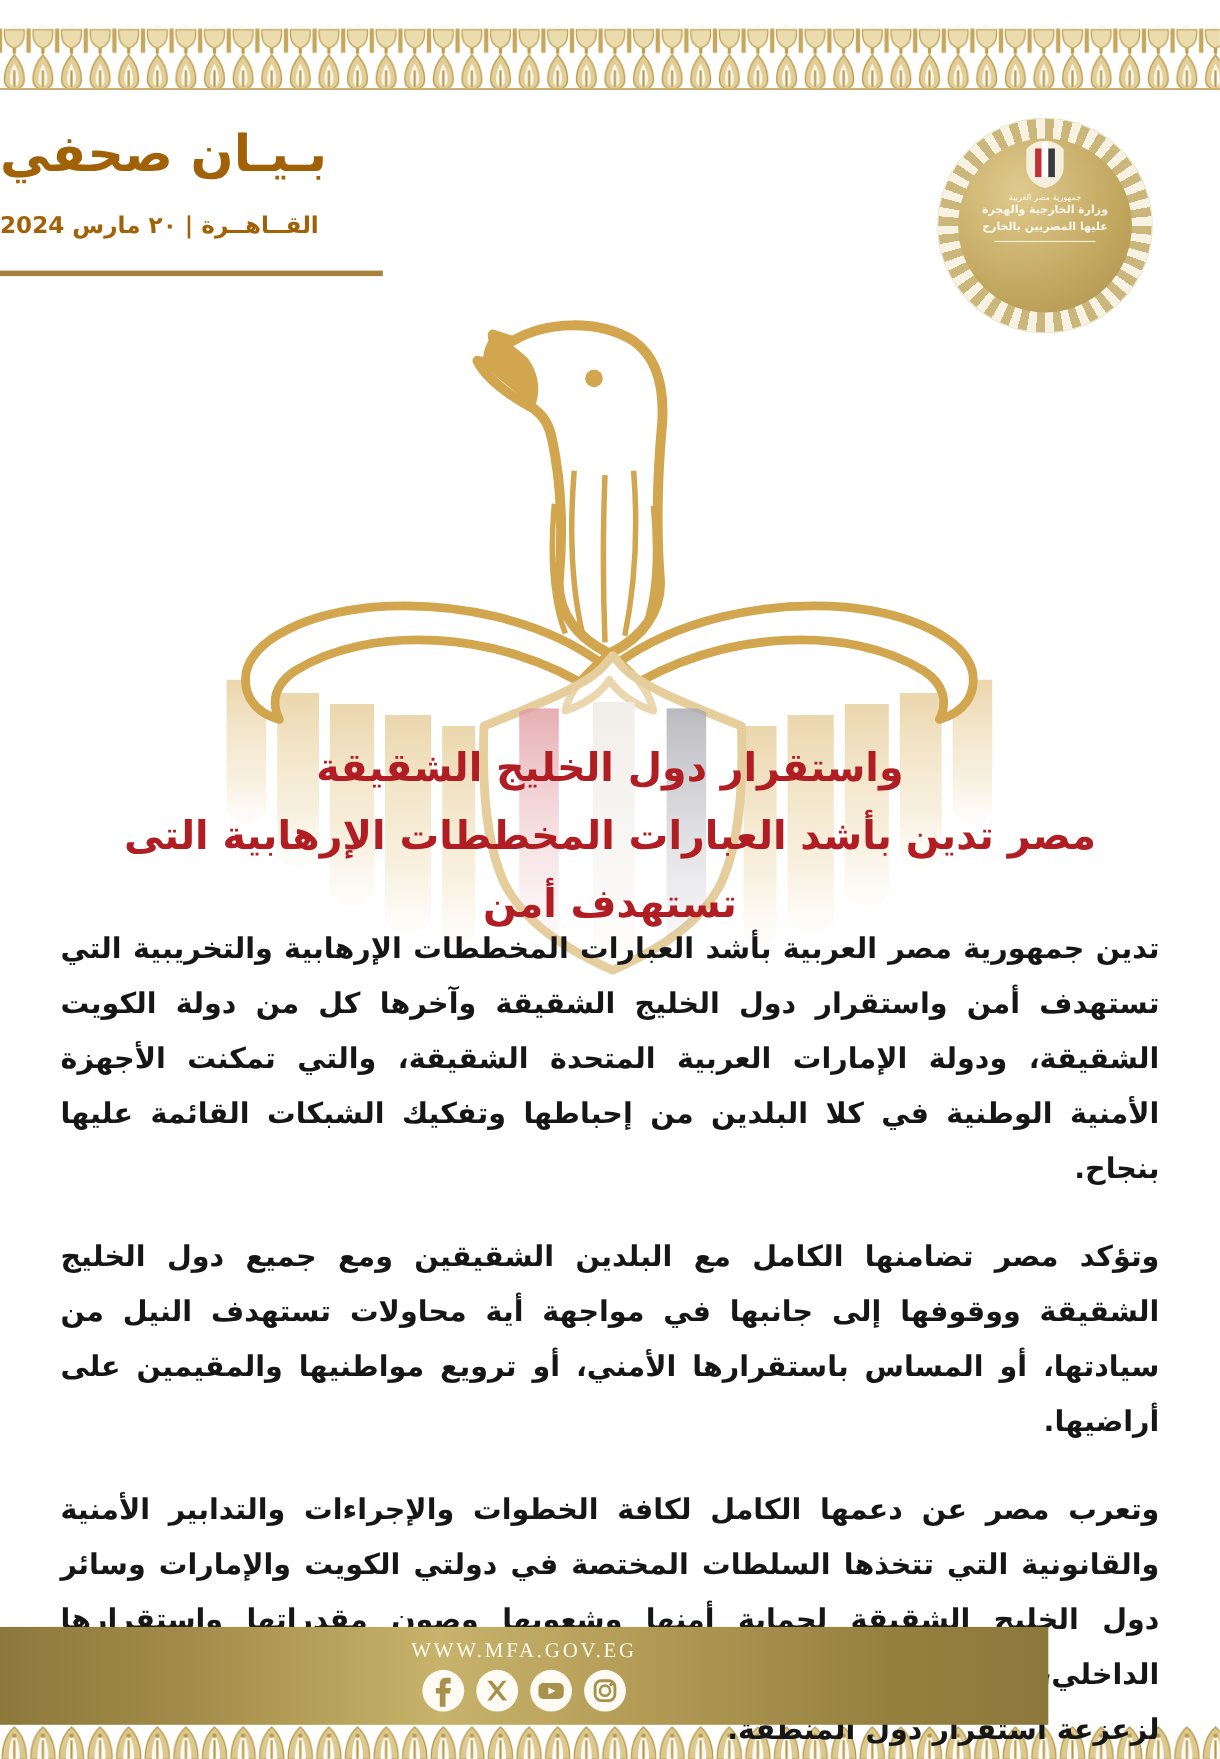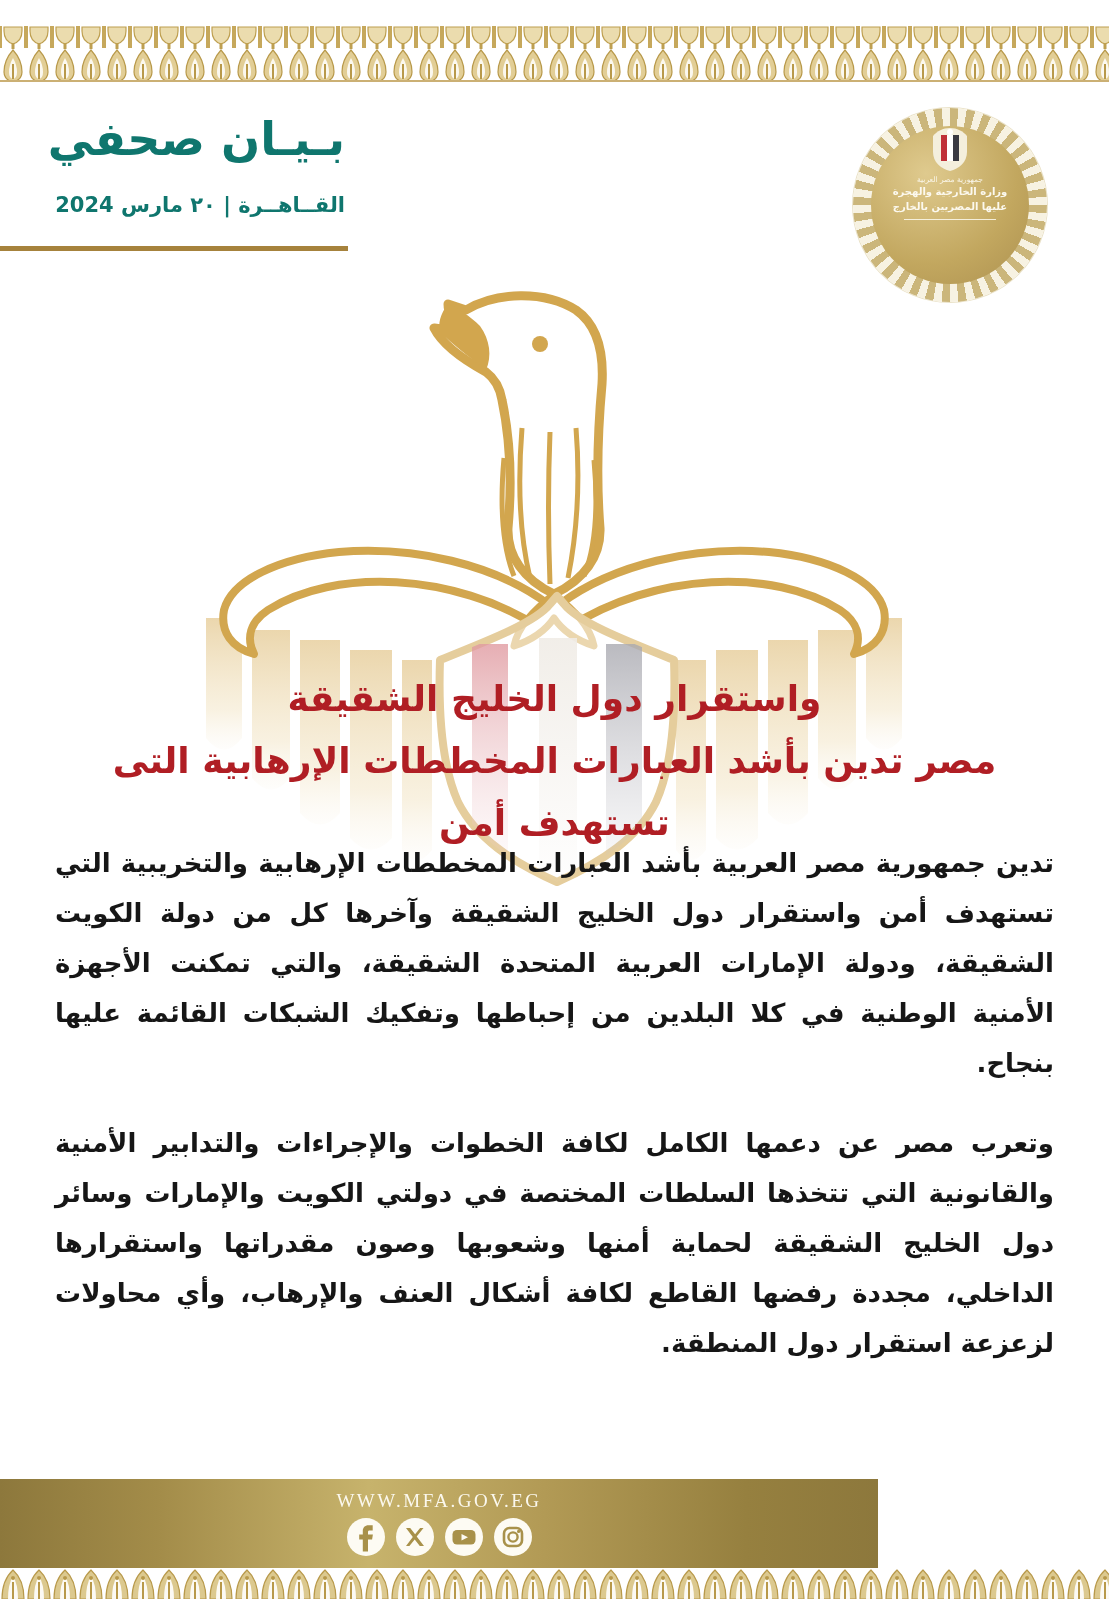--- a/index.html
+++ b/index.html
@@ -7,21 +7,21 @@
     position:relative;width:1109px;height:1599px;margin:0 auto;
     background:#ffffff;overflow:hidden;
     font-family:"DejaVu Sans",sans-serif;
   }
   
   .frieze-top{position:absolute;top:24px;left:0;width:1109px;height:58px;}
   .frieze-bottom{position:absolute;top:1568px;left:0;width:1109px;height:31px;}
   
   .title-block{
     position:absolute;top:112px;left:0;width:345px;
-    direction:rtl;text-align:right;color:#0f766e;z-index:3;
+    direction:rtl;text-align:left;color:#a16207;z-index:3;
   }
   .press-title{font-size:46px;font-weight:bold;letter-spacing:1px;line-height:1.2;}
   .date-line{margin-top:26px;font-size:21px;font-weight:bold;}
   .gold-rule{position:absolute;top:246px;left:0;width:348px;height:5px;background:#A6823C;z-index:3;}
   
   .seal-outer{
     position:absolute;top:108px;left:853px;width:194px;height:194px;border-radius:50%;
     background:repeating-conic-gradient(#CBB67B 0deg 5deg,#F7F2E2 5deg 10deg);
     display:flex;align-items:center;justify-content:center;z-index:3;
     box-shadow:0 0 0 1px #EAE2C8;
@@ -45,21 +45,21 @@
   }
   
   .body-text{
     position:absolute;top:838px;left:55px;width:999px;z-index:2;
     direction:rtl;text-align:justify;color:#161616;
     font-size:26px;font-weight:bold;line-height:50px;
   }
   .body-text p{margin:0 0 30px 0;}
   
   .footer-band{
-    position:absolute;top:1479px;left:0;width:878px;height:89px;z-index:2;
+    position:absolute;top:1479px;left:0;width:953px;height:89px;z-index:2;
     background:linear-gradient(90deg,#8D783C 0%,#A38C49 18%,#C7B36C 42%,#B29A55 62%,#96803F 85%,#8D783C 100%);
     display:flex;flex-direction:column;align-items:center;justify-content:center;
   }
   .website-url{
     font-family:"Liberation Serif",serif;color:#FBF8EE;
     font-size:19px;letter-spacing:2.5px;line-height:1;cursor:pointer;
   }
   .social-row{display:flex;gap:9px;margin-top:7px;}
   .social-icon{width:40px;height:40px;cursor:pointer;}
 </style>
@@ -172,20 +172,21 @@
     </svg>
   </div>
 
   <div class="headline">
     <div>واستقرار دول الخليج الشقيقة</div>
     <div>مصر تدين بأشد العبارات المخططات الإرهابية التى تستهدف أمن</div>
   </div>
 
   <div class="body-text">
     <p>تدين جمهورية مصر العربية بأشد العبارات المخططات الإرهابية والتخريبية التي تستهدف أمن واستقرار دول الخليج الشقيقة وآخرها كل من دولة الكويت الشقيقة، ودولة الإمارات العربية المتحدة الشقيقة، والتي تمكنت الأجهزة الأمنية الوطنية في كلا البلدين من إحباطها وتفكيك الشبكات القائمة عليها بنجاح.</p>
+    <p>وتؤكد مصر تضامنها الكامل مع البلدين الشقيقين ومع جميع دول الخليج الشقيقة ووقوفها إلى جانبها في مواجهة أية محاولات تستهدف النيل من سيادتها، أو المساس باستقرارها الأمني، أو ترويع مواطنيها والمقيمين على أراضيها.</p>
     <p>وتعرب مصر عن دعمها الكامل لكافة الخطوات والإجراءات والتدابير الأمنية والقانونية التي تتخذها السلطات المختصة في دولتي الكويت والإمارات وسائر دول الخليج الشقيقة لحماية أمنها وشعوبها وصون مقدراتها واستقرارها الداخلي، مجددة رفضها القاطع لكافة أشكال العنف والإرهاب، وأي محاولات لزعزعة استقرار دول المنطقة.</p>
   </div>
 
   <div class="footer-band">
     <div class="website-url">WWW.MFA.GOV.EG</div>
     <div class="social-row">
       <svg class="social-icon" viewBox="0 0 40 40">
         <circle cx="20" cy="20" r="19" fill="#FDFBF3"></circle>
         <path d="M23.5,13.5 h3.2 v-5.2 h-4.2 c-3.6,0 -5.7,2.3 -5.7,5.7 v3.6 h-3.6 v4.9 h3.6 V34.5 h5.2 V22.5 h4.1 l0.8,-4.9 h-4.9 v-2.6 c0,-1 0.5,-1.5 1.5,-1.5 z" fill="#A8914A"></path>
       </svg>

